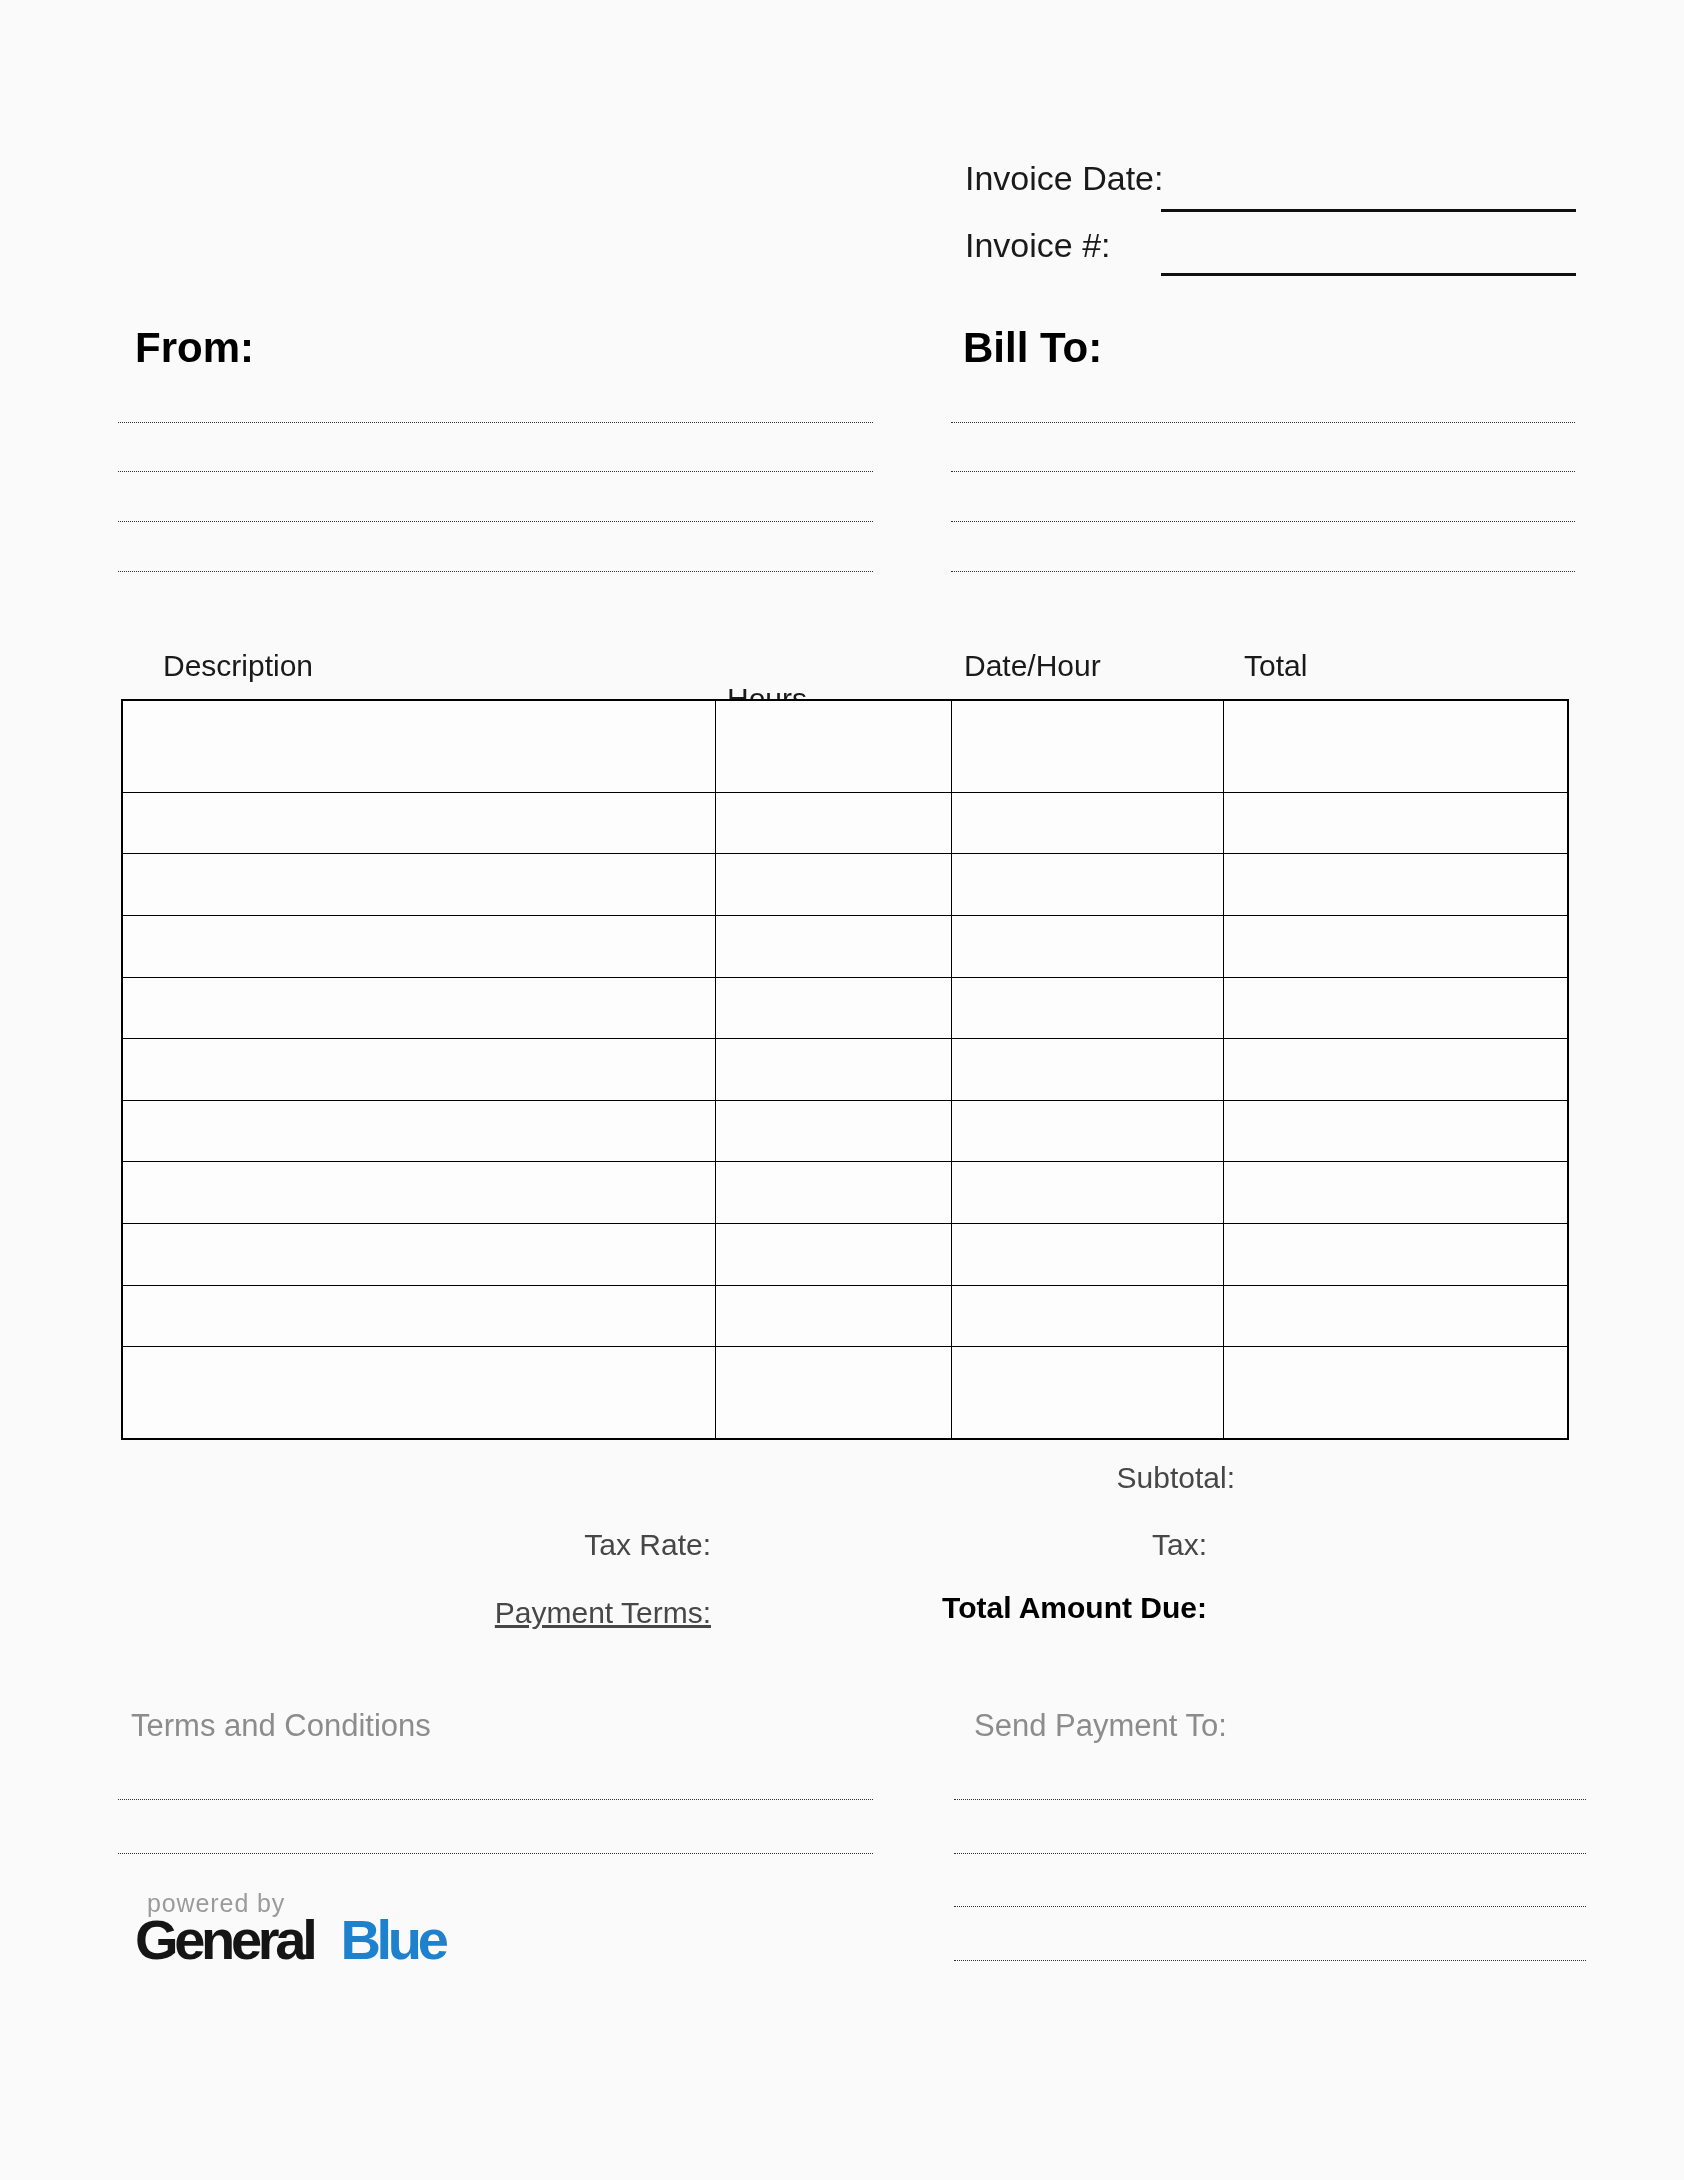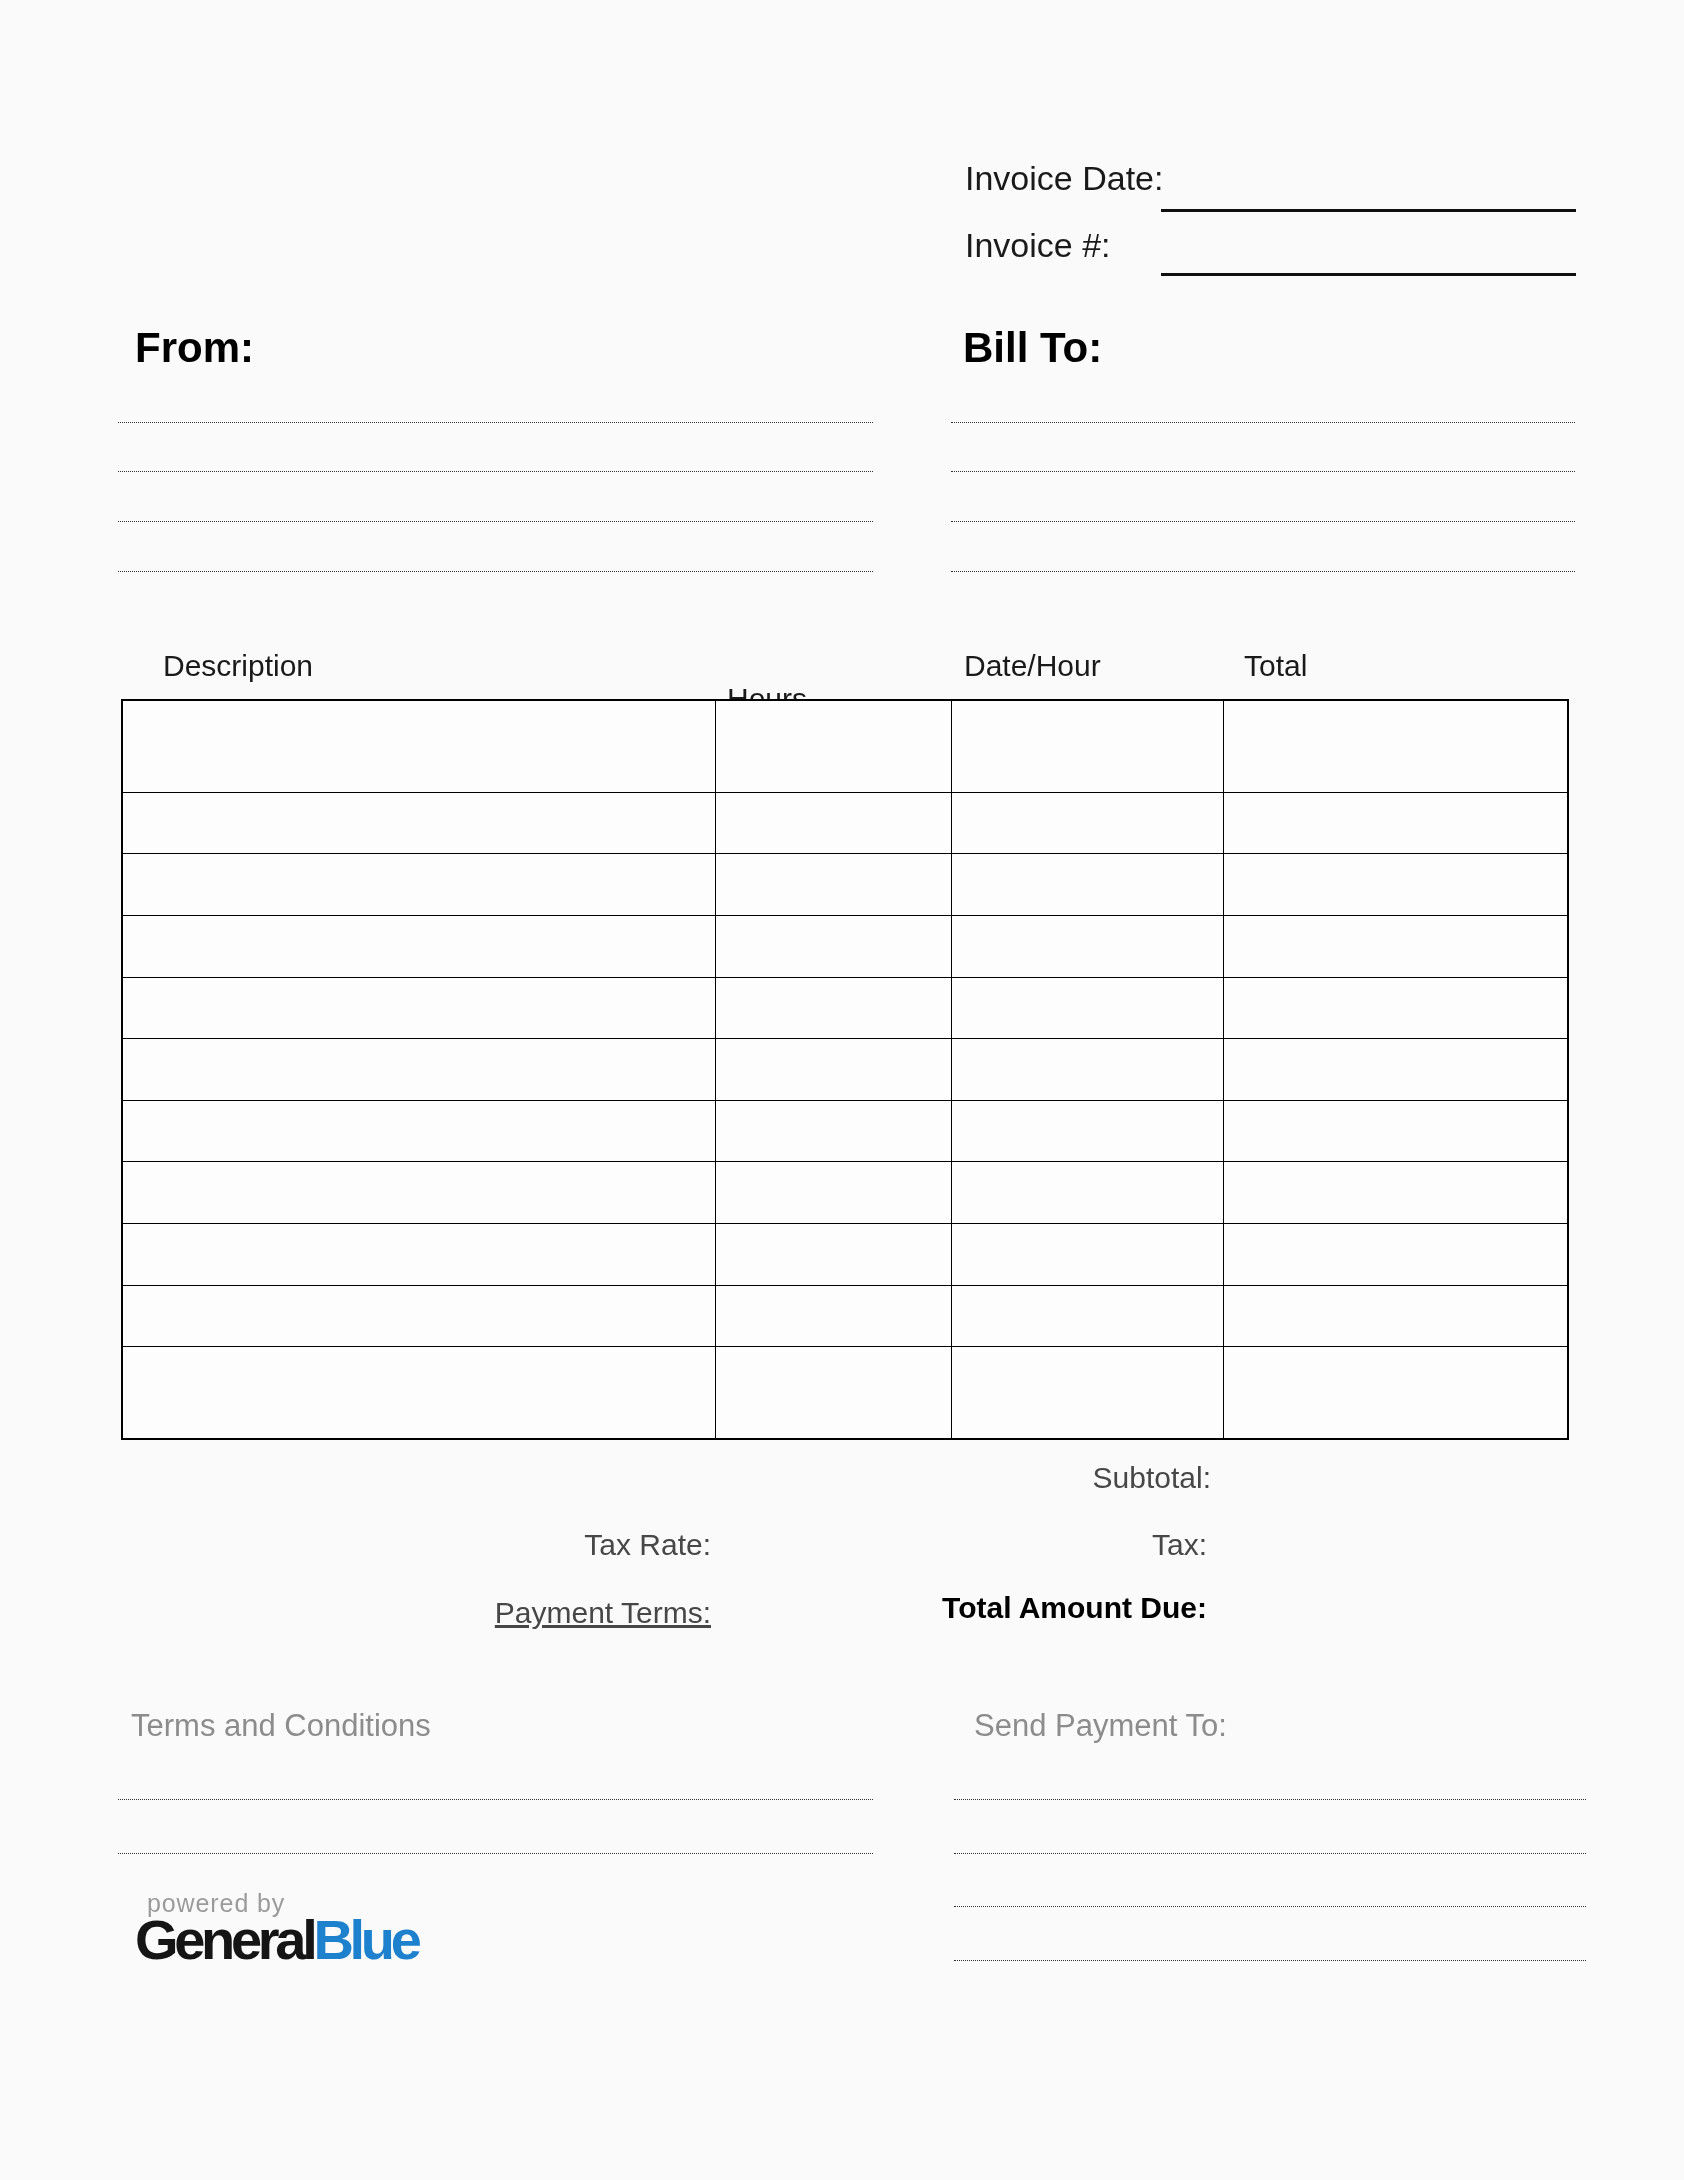--- a/index.html
+++ b/index.html
@@ -29,21 +29,21 @@
   .dotted{position:absolute;height:0;border-top:1.7px dotted #2f2f2f;}
   table.items{
     border-collapse:collapse;
     table-layout:fixed;
     border:2.6px solid #000;
     background:#fdfdfd;
   }
   table.items td{border:1.7px solid #000;padding:0;}
   .powered{font-size:25px;line-height:27px;color:#9b9b9b;letter-spacing:0.9px;white-space:nowrap;}
   .brand{font-size:56px;line-height:1;font-weight:600;letter-spacing:-4.3px;color:#151515;white-space:nowrap;}
-  .brand .blue-part{color:#1e81cd;}
+  .brand .blue-part{color:#1e81cd;padding-left:27px;}
 </style>
 </head>
 <body>
 
 <div class="page">
 
 
   <div class="abs lbl" style="left:965px;top:160px;">Invoice Date:</div>
   <div class="fill-line" style="left:1161px;top:209px;width:415px;"></div>
 
@@ -137,21 +137,21 @@
         </tr>
         <tr>
           <td></td>
           <td></td>
           <td></td>
           <td></td>
         </tr>
       </tbody>
   </table>
 
-  <div class="abs total-lbl" style="right:474px;top:1459px;">Subtotal:</div>
+  <div class="abs total-lbl" style="right:450px;top:1459px;">Subtotal:</div>
   <div class="abs total-lbl" style="right:974px;top:1526px;">Tax Rate:</div>
   <div class="abs total-lbl" style="right:478px;top:1526px;">Tax:</div>
   <div class="abs total-lbl" style="right:974px;top:1594px;text-decoration:underline;">Payment Terms:</div>
   <div class="abs total-lbl strong" style="right:478px;top:1589px;">Total Amount Due:</div>
 
   <div class="abs muted-lbl" style="left:131px;top:1707px;">Terms and Conditions</div>
   <div class="abs muted-lbl" style="left:974px;top:1707px;">Send Payment To:</div>
 
   <div class="dotted" style="left:118px;top:1799px;width:755px;"></div>
   <div class="dotted" style="left:118px;top:1853px;width:755px;"></div>

